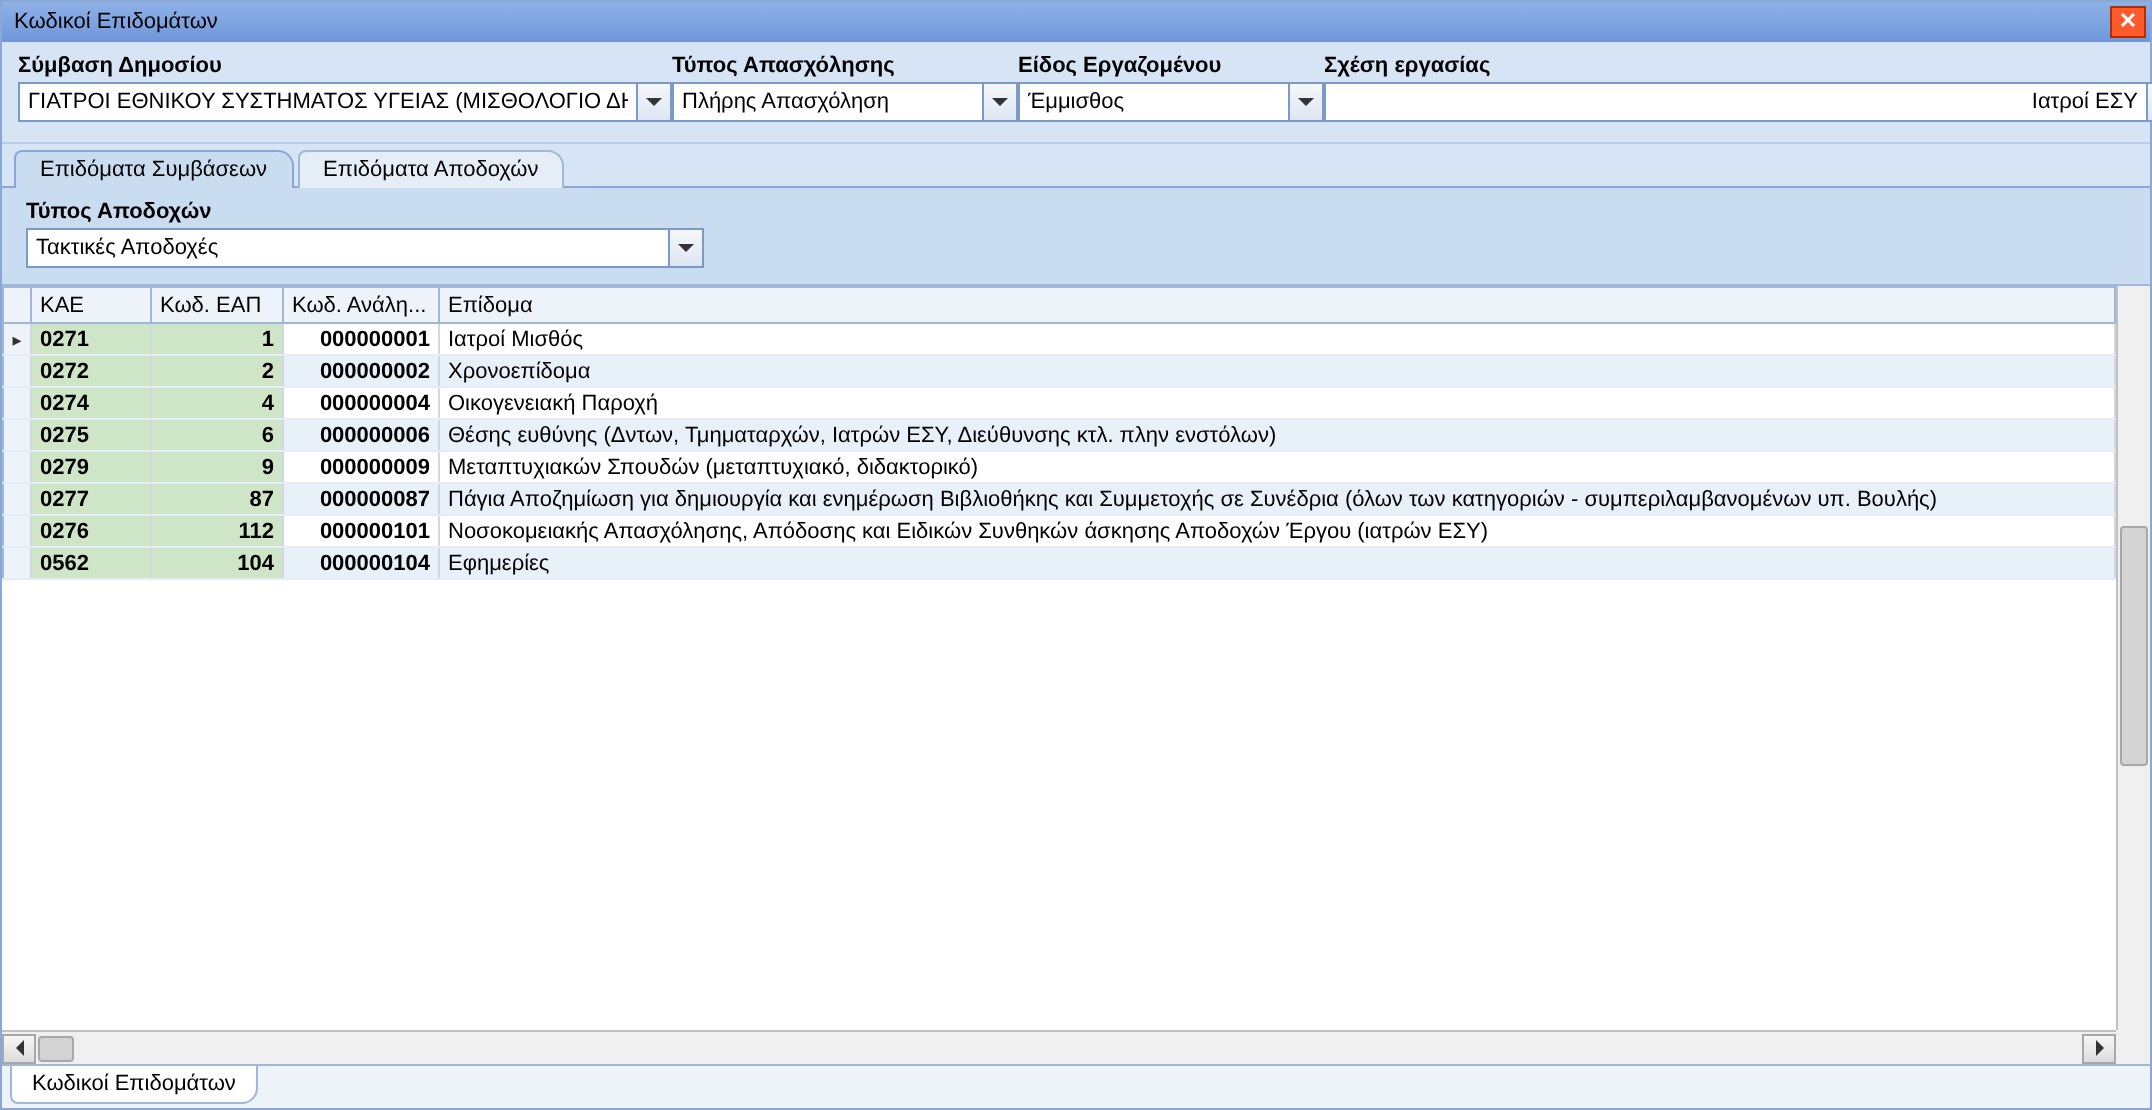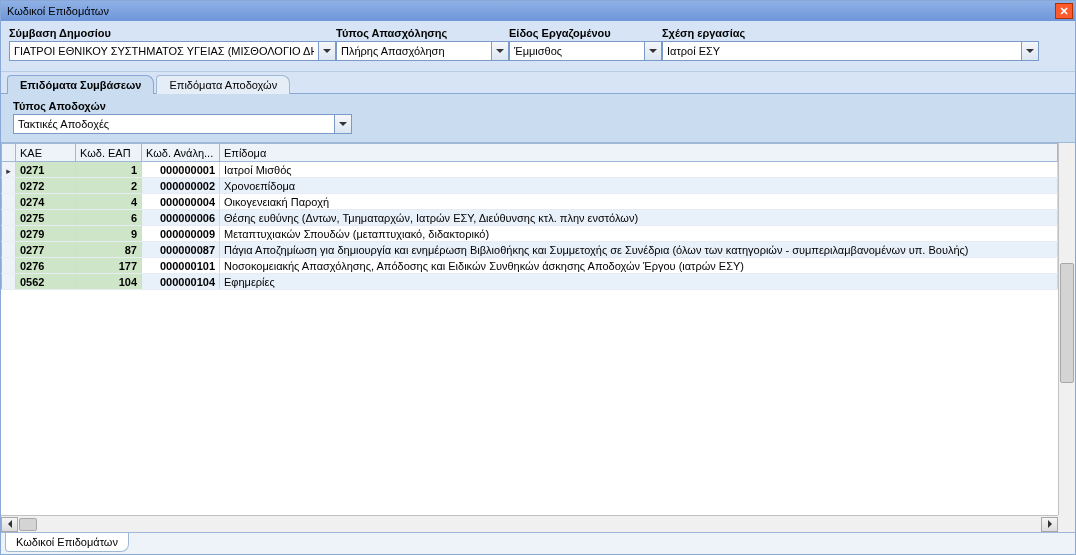--- a/index.html
+++ b/index.html
@@ -13,21 +13,21 @@
 .filter-panel { background: #d6e4f5; padding: 6px 8px 10px 8px; display: flex; border-bottom: 1px solid #b8cce4; }
 .filter-group { display: flex; flex-direction: column; gap: 2px; }
 .filter-label { font-weight: bold; color: #000; }
 .combo { display: flex; align-items: stretch; height: 20px; }
 .combo input { border: 1px solid #7a9ac9; padding: 1px 4px; background: #fff; height: 20px; }
 .combo-btn { width: 17px; border: 1px solid #7a9ac9; border-left: none; background: linear-gradient(to bottom, #f5f7fa, #dce6f2); display: flex; align-items: center; justify-content: center; cursor: pointer; }
 .combo-btn::after { content: ""; width: 0; height: 0; border-left: 4px solid transparent; border-right: 4px solid transparent; border-top: 4px solid #333; }
 
 .tab-row { display: flex; align-items: flex-end; background: #d6e4f5; padding: 0 6px; height: 22px; border-bottom: 1px solid #8aa8d6; }
 .tab { padding: 3px 12px; border: 1px solid #a0b8d8; border-bottom: none; border-radius: 4px 8px 0 0; margin-right: 2px; background: #e5edf7; cursor: pointer; position: relative; top: 1px; }
-.tab.active { background: #c9dcf0; border-color: #8aa8d6; font-weight: bold; }
+.tab.active { background: #c9dcf0; border-color: #8aa8d6; font-weight: normal; }
 
 .sub-panel { background: #c9dcf0; padding: 6px 8px 8px 12px; border-bottom: 1px solid #a0b8d8; }
 .sub-panel .filter-label { margin-bottom: 2px; display: block; }
 
 .grid-wrap { flex: 1; background: #fff; position: relative; overflow: hidden; padding-left: 32px; }
 .grid-scroll { position: absolute; left: 0; top: 0; right: 17px; bottom: 17px; overflow: hidden; }
 table.grid { border-collapse: collapse; width: 100%; }
 table.grid th { background: #eef3fa; border: 1px solid #a0b8d8; text-align: left; padding: 1px 4px; font-weight: normal; height: 18px; white-space: nowrap; }
 table.grid td { border-right: 1px solid #d0d8e4; border-bottom: 1px solid #e6ecf4; padding: 0 4px; height: 16px; white-space: nowrap; }
 table.grid tr:nth-child(odd) td { background: #fff; }
@@ -83,21 +83,21 @@
     <div class="filter-group">
       <span class="filter-label">Είδος Εργαζομένου</span>
       <div class="combo">
         <input style="width: 136px;" value="Έμμισθος">
         <div class="combo-btn"></div>
       </div>
     </div>
     <div class="filter-group" style="flex:1">
       <span class="filter-label">Σχέση εργασίας</span>
       <div class="combo">
-        <input style="width: 360px;" value="Ιατροί ΕΣΥ">
+        <input style="width: 412px; text-align: right;" value="Ιατροί ΕΣΥ">
         <div class="combo-btn"></div>
       </div>
     </div>
   </div>
 
   <div class="tab-row">
     <div class="tab active">Επιδόματα Συμβάσεων</div>
     <div class="tab">Επιδόματα Αποδοχών</div>
   </div>
 
@@ -160,21 +160,21 @@
             <tr>
               <td class="rowhdr"></td>
               <td class="kae">0277</td>
               <td class="eap">87</td>
               <td class="anal">000000087</td>
               <td>Πάγια Αποζημίωση για δημιουργία και ενημέρωση Βιβλιοθήκης και Συμμετοχής σε Συνέδρια (όλων των κατηγοριών - συμπεριλαμβανομένων υπ. Βουλής)</td>
             </tr>
             <tr>
               <td class="rowhdr"></td>
               <td class="kae">0276</td>
-              <td class="eap">177</td>
+              <td class="eap">112</td>
               <td class="anal">000000101</td>
               <td>Νοσοκομειακής Απασχόλησης, Απόδοσης και  Ειδικών Συνθηκών άσκησης  Αποδοχών Έργου (ιατρών ΕΣΥ)</td>
             </tr>
             <tr>
               <td class="rowhdr"></td>
               <td class="kae">0562</td>
               <td class="eap">104</td>
               <td class="anal">000000104</td>
               <td>Εφημερίες</td>
             </tr>

